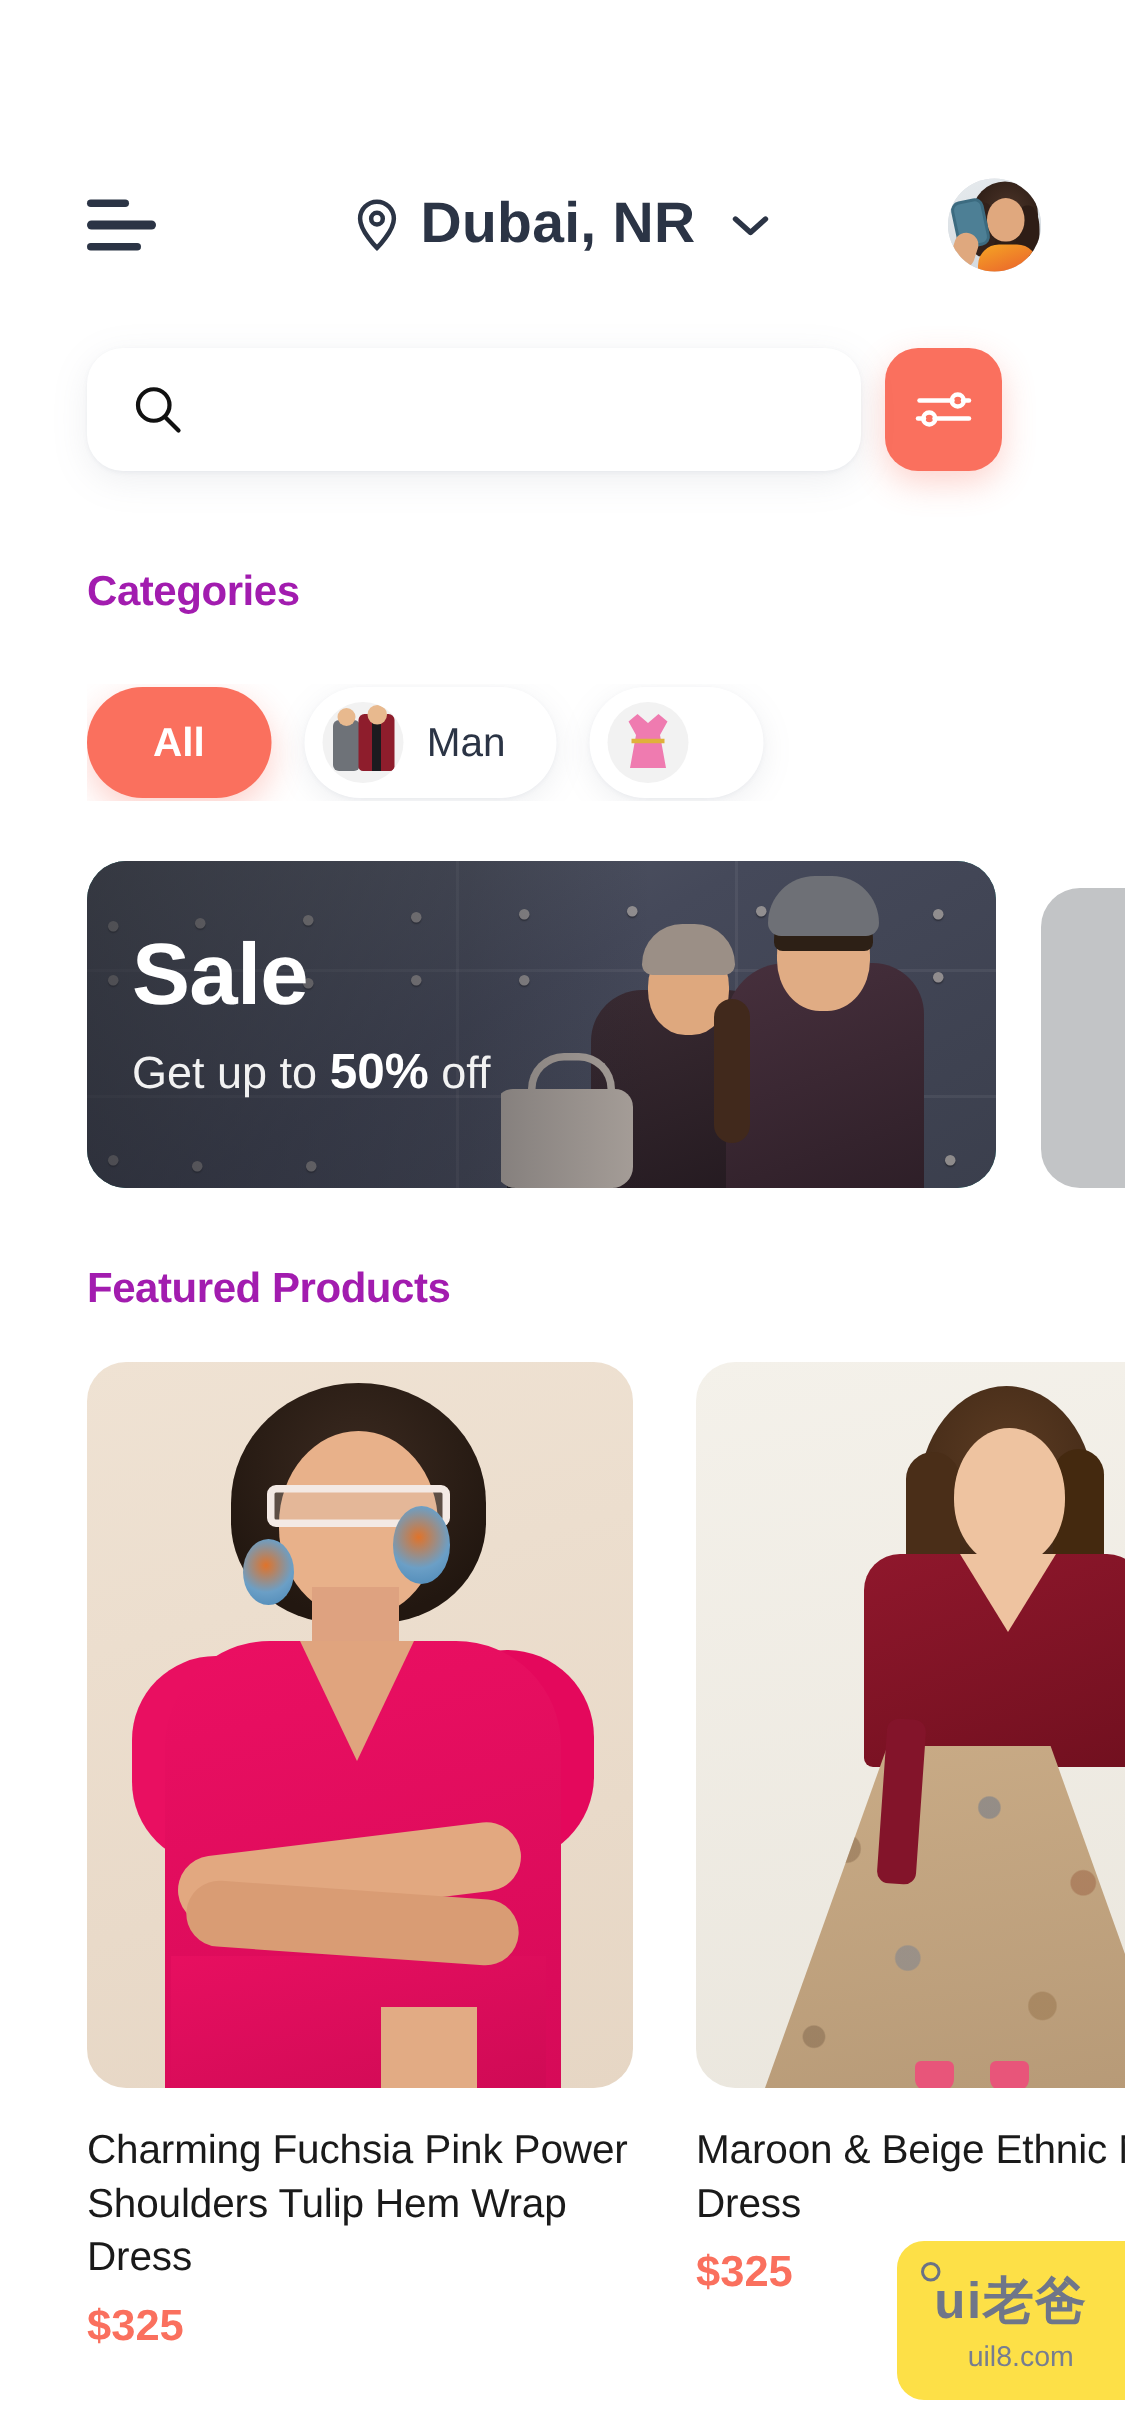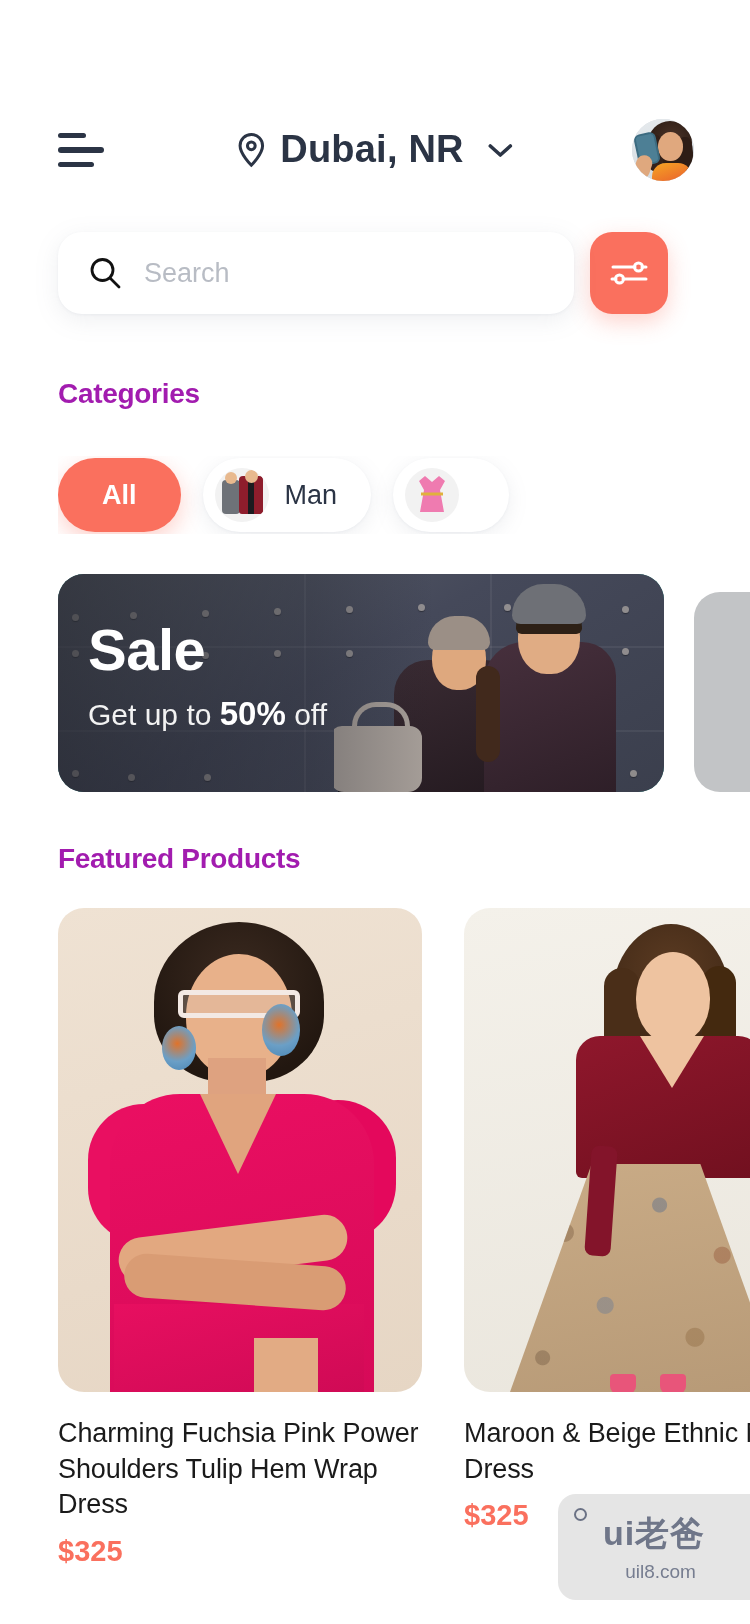--- a/index.html
+++ b/index.html
@@ -332,22 +332,22 @@
   }
   .p2-shoe-l {
     position:absolute; left:146px; top:466px; width:26px; height:20px; background:#e8557a; border-radius:4px 4px 8px 8px;
   }
   .p2-shoe-r {
     position:absolute; left:196px; top:466px; width:26px; height:20px; background:#e8557a; border-radius:4px 4px 8px 8px;
   }
 
   
   .watermark {
-    position:absolute; right:0px; bottom:24px; width:192px; height:106px;
-    background:#e5e5e5; border-radius:18px 0 0 18px;
+    position:absolute; right:0px; bottom:24px; width:152px; height:106px;
+    background:#fde047; border-radius:18px 0 0 18px;
     display:flex; flex-direction:column; align-items:center; justify-content:center; gap:4px;
   }
   .wm-dot { position:absolute; left:16px; top:14px; width:13px; height:13px; border-radius:50%; border:2px solid #6b7285; }
   .wm-main { font-size:34px; font-weight:bold; color:#6f7689; letter-spacing:1px; }
   .wm-sub { font-size:19px; color:#767d90;margin-left:13px; }
 </style>
 </head>
 <body>
 
 <div class="screen">
@@ -382,21 +382,20 @@
       <div class="av-arm"></div>
     </div>
   </div>
 
   <div class="search-row">
     <div class="search-field">
       <svg class="search-icon" viewBox="0 0 34 34">
         <circle cx="14.5" cy="14" r="10.5" fill="none" stroke="#111111" stroke-width="2.8"></circle>
         <line x1="22" y1="22" x2="31" y2="31" stroke="#111111" stroke-width="2.8" stroke-linecap="round"></line>
       </svg>
-      <input class="search-input" type="text" placeholder="Search" style="">
     </div>
     <div class="filter-btn">
       <svg class="filter-icon" viewBox="0 0 40 34">
         <line x1="4" y1="11" x2="26" y2="11" stroke="#ffffff" stroke-width="3" stroke-linecap="round"></line>
         <line x1="33" y1="11" x2="37" y2="11" stroke="#ffffff" stroke-width="3" stroke-linecap="round"></line>
         <circle cx="29.5" cy="11" r="4" fill="none" stroke="#ffffff" stroke-width="3"></circle>
         <line x1="14" y1="23" x2="37" y2="23" stroke="#ffffff" stroke-width="3" stroke-linecap="round"></line>
         <line x1="3" y1="23" x2="7" y2="23" stroke="#ffffff" stroke-width="3" stroke-linecap="round"></line>
         <circle cx="10.5" cy="23" r="4" fill="none" stroke="#ffffff" stroke-width="3"></circle>
       </svg>

